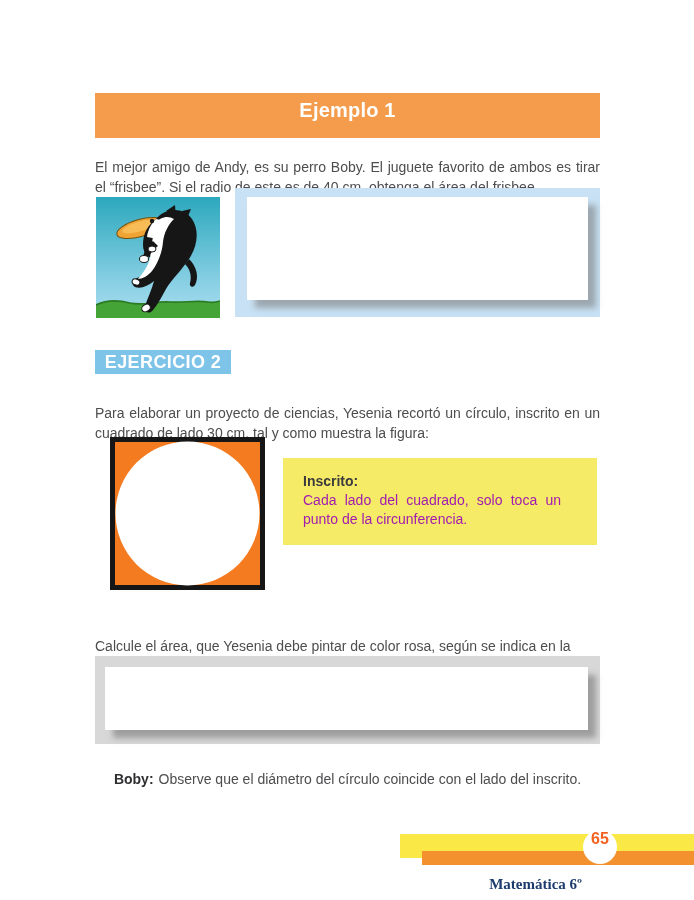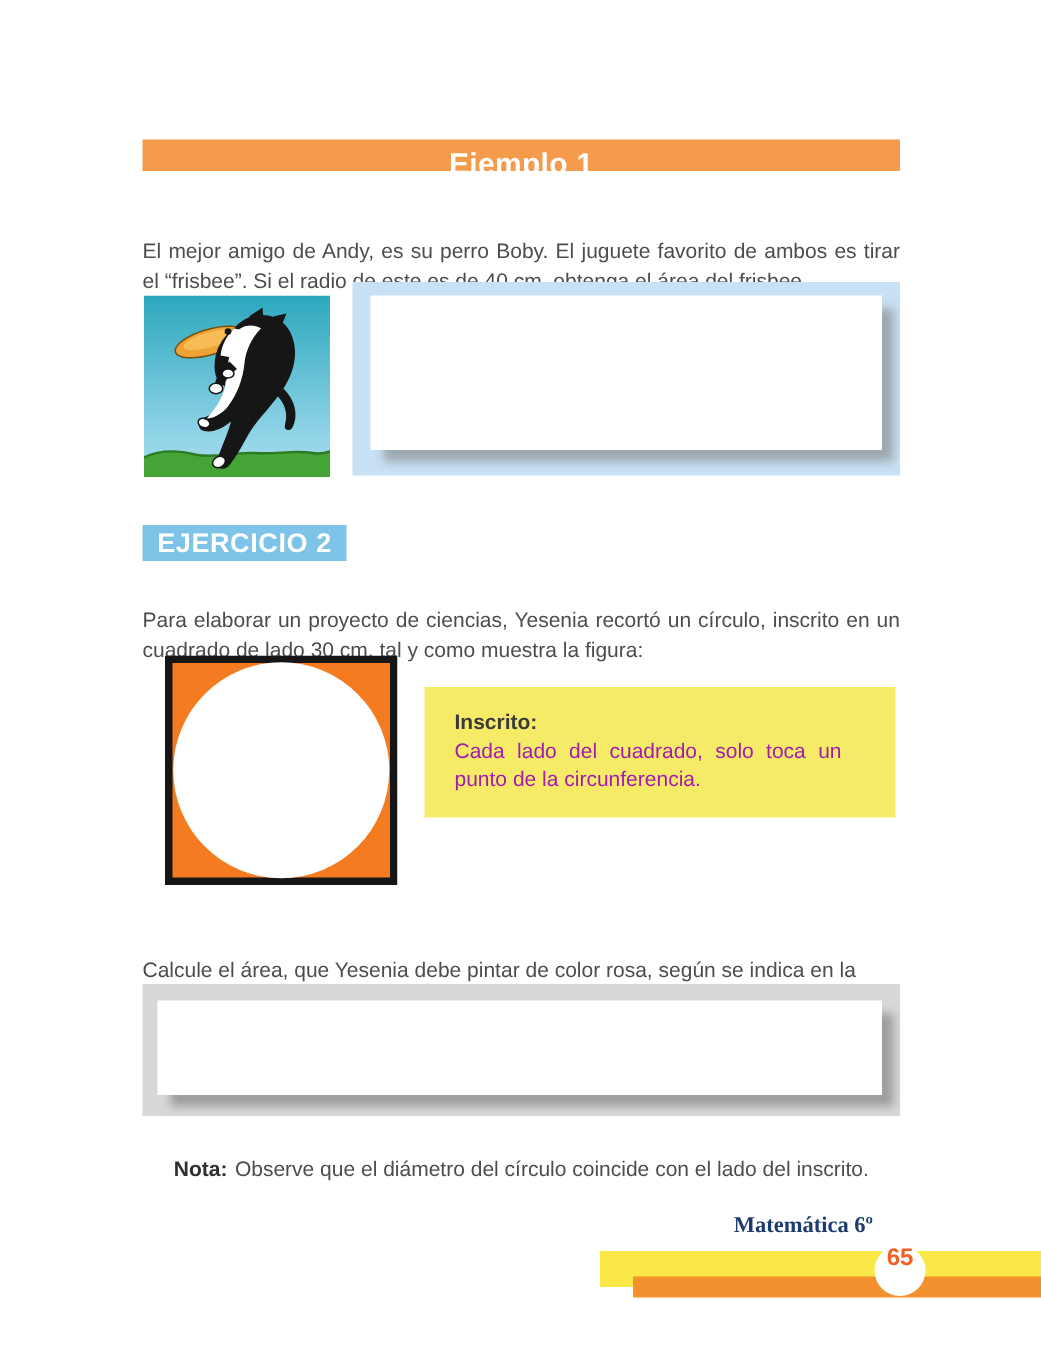--- a/index.html
+++ b/index.html
@@ -9,21 +9,21 @@
     height: 900px;
     background: #ffffff;
     font-family: "Liberation Sans", sans-serif;
     color: #4D4D4F;
     overflow: hidden;
   }
   .abs { position: absolute; }
 
   
   .banner {
-    left: 95px; top: 93px; width: 505px; height: 21px;
+    left: 95px; top: 93px; width: 505px; height: 45px;
     background: #F49C4C;
     color: #ffffff;
     font-size: 20px; font-weight: bold;
     text-align: center; line-height: 35px;
     letter-spacing: 0.2px;
   }
 
   .para {
     left: 95px; width: 505px;
     font-size: 14px; line-height: 20px;
@@ -96,21 +96,21 @@
     left: 95px; top: 769px; width: 505px;
     font-size: 14px; line-height: 20px;
     text-align: center; color: #4D4D4F;
   }
   .nota-line .nota-label { font-weight: bold; color: #2F2F31; margin-right: 5px; }
 
   
   .footer-yellow { left: 400px; top: 834px; width: 294px; height: 24px; background: #F9E845; z-index: 1; }
   .footer-orange { left: 422px; top: 851px; width: 272px; height: 14px; background: #F2912D; z-index: 2; }
   .footer-subject {
-    left: 400px; top: 805px; width: 182px; height: 24px;
+    left: 400px; top: 872px; width: 182px; height: 24px;
     font-family: "Liberation Serif", serif;
     font-size: 15px; font-weight: bold; color: #1C3C6E;
     text-align: right; line-height: 24px;
     z-index: 4;
   }
   .footer-page-circle {
     left: 583px; top: 830px; width: 34px; height: 34px;
     background: #ffffff; border-radius: 50%;
     z-index: 3;
     display: flex; justify-content: center;
@@ -179,21 +179,21 @@
     <div class="note-text">Cada lado del cuadrado, solo toca un punto de la circunferencia.</div>
   </div>
 
   <div class="abs para p3">Calcule el área, que Yesenia debe pintar de color rosa, según se indica en la figura.</div>
 
   <div class="abs panel-gray">
     <div class="card"></div>
   </div>
 
   <div class="abs nota-line">
-    <span class="nota-label">Nota:</span><span>Observe que el diámetro del círculo coincide con el lado del inscrito.</span>
+    <span class="nota-label">Boby:</span><span>Observe que el diámetro del círculo coincide con el lado del inscrito.</span>
   </div>
 
   <div class="abs footer-yellow"></div>
   <div class="abs footer-orange"></div>
   <div class="abs footer-subject">Matemática 6º</div>
   <div class="abs footer-page-circle">
     <span>65</span>
   </div>
 
 </div>

